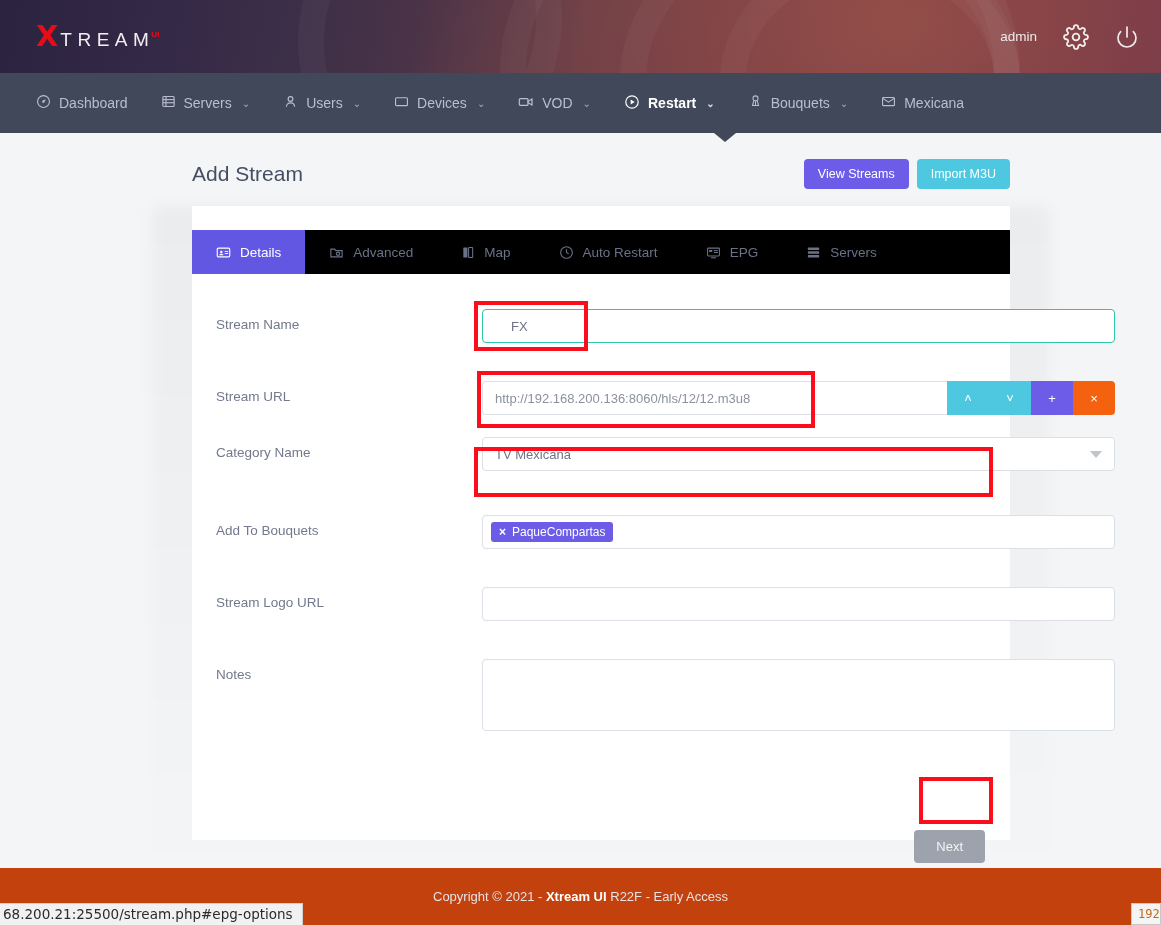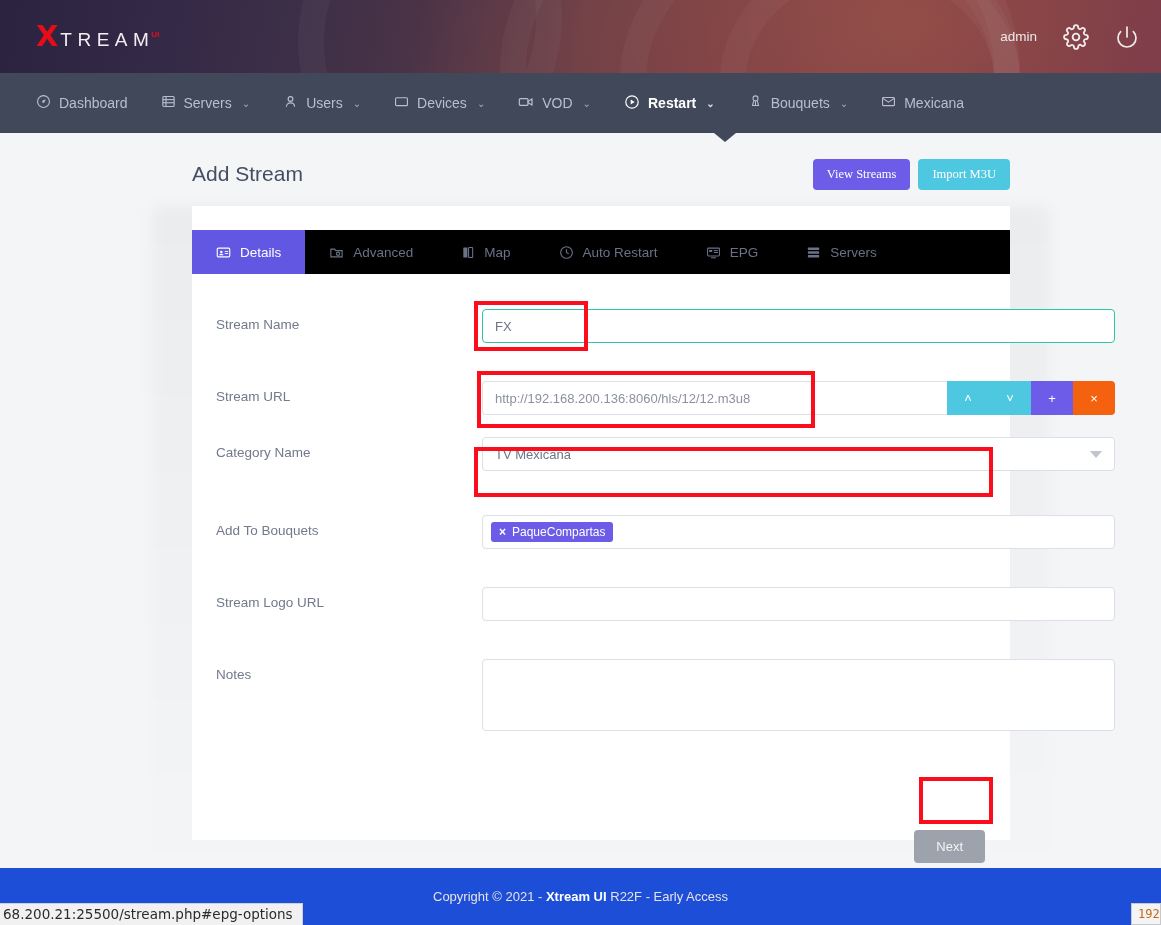--- a/index.html
+++ b/index.html
@@ -75,21 +75,21 @@
 
   
   .pagehead {
     position: absolute; left: 192px; top: 148px; width: 818px; height: 52px;
     display: flex; align-items: center; justify-content: space-between;
   }
   .page-title { color: #464d63; font-size: 21px; font-weight: 400; }
   .head-btns { display: flex; gap: 8px; }
   .btn {
     border: none; border-radius: 4px; color: #fff; font-size: 12.5px;
-    padding: 8px 14px; cursor: pointer; font-family: Liberation Serif, serif;
+    padding: 8px 14px; cursor: pointer; font-family: Liberation Sans, sans-serif;
   }
   .btn-purple { background: #6c5ce7; }
   .btn-cyan { background: #4ec8e0; }
 
   
   .card-shadow {
     position: absolute; left: 152px; top: 206px; width: 898px; height: 682px;
     background: linear-gradient(180deg, rgba(0,0,0,0.035), rgba(0,0,0,0.0));
     border-radius: 8px; filter: blur(7px);
   }
@@ -112,21 +112,21 @@
   
   .form { position: absolute; left: 0; top: 68px; width: 948px; }
   .row { position: relative; display: flex; align-items: flex-start; }
   .flabel {
     width: 290px; padding-left: 24px; padding-top: 8px;
     color: #72798c; font-size: 13.5px;
   }
   .fctl { flex: 1; padding-right: 25px; }
   .inp {
     width: 100%; height: 34px; border: 1px solid #dcdfe6; border-radius: 4px;
-    background: #fff; padding: 0 12px; color: #6d7483; font-size: 13px;
+    background: #fff; padding: 0 28px; color: #6d7483; font-size: 13px;
     font-family: "Liberation Sans", sans-serif; outline: none;
   }
   .inp.teal { border-color: #2fc6a5; }
   .inp::placeholder { color: #9aa0ad; }
 
   .url-group { display: flex; align-items: stretch; }
   .url-input {
     flex: 1; height: 34px; border: 1px solid #dcdfe6; border-radius: 4px 0 0 4px;
     border-right: none; padding: 0 12px; color: #8b919d; font-size: 13px;
     font-family: "Liberation Sans", sans-serif; outline: none; background: #fff;
@@ -178,21 +178,21 @@
   
   .annot { position: absolute; border: 4px solid #fc0d1b; pointer-events: none; z-index: 50; }
   .an-name { left: 474px; top: 301px; width: 114px; height: 50px; }
   .an-url  { left: 477px; top: 371px; width: 338px; height: 57px; }
   .an-cat  { left: 474px; top: 447px; width: 519px; height: 50px; }
   .an-next { left: 919px; top: 777px; width: 74px; height: 47px; }
 
   
   .footer {
     position: absolute; left: 0; top: 868px; width: 1161px; height: 57px;
-    background: #1d4ed8; display: flex; align-items: center; justify-content: center;
+    background: #c2410c; display: flex; align-items: center; justify-content: center;
   }
   .footer-txt { color: #e6e2e6; font-size: 13px; }
   .footer-txt b { color: #fff; }
 
   .statusbar {
     position: absolute; left: -6px; top: 903px;
     background: #f1f1f1; border: 1px solid #cfcfcf; border-left: none;
     color: #2b2b2b; font-size: 13.5px; padding: 2px 9px 3px 9px;
     font-family: "DejaVu Sans", sans-serif; z-index: 60; white-space: nowrap;
   }

